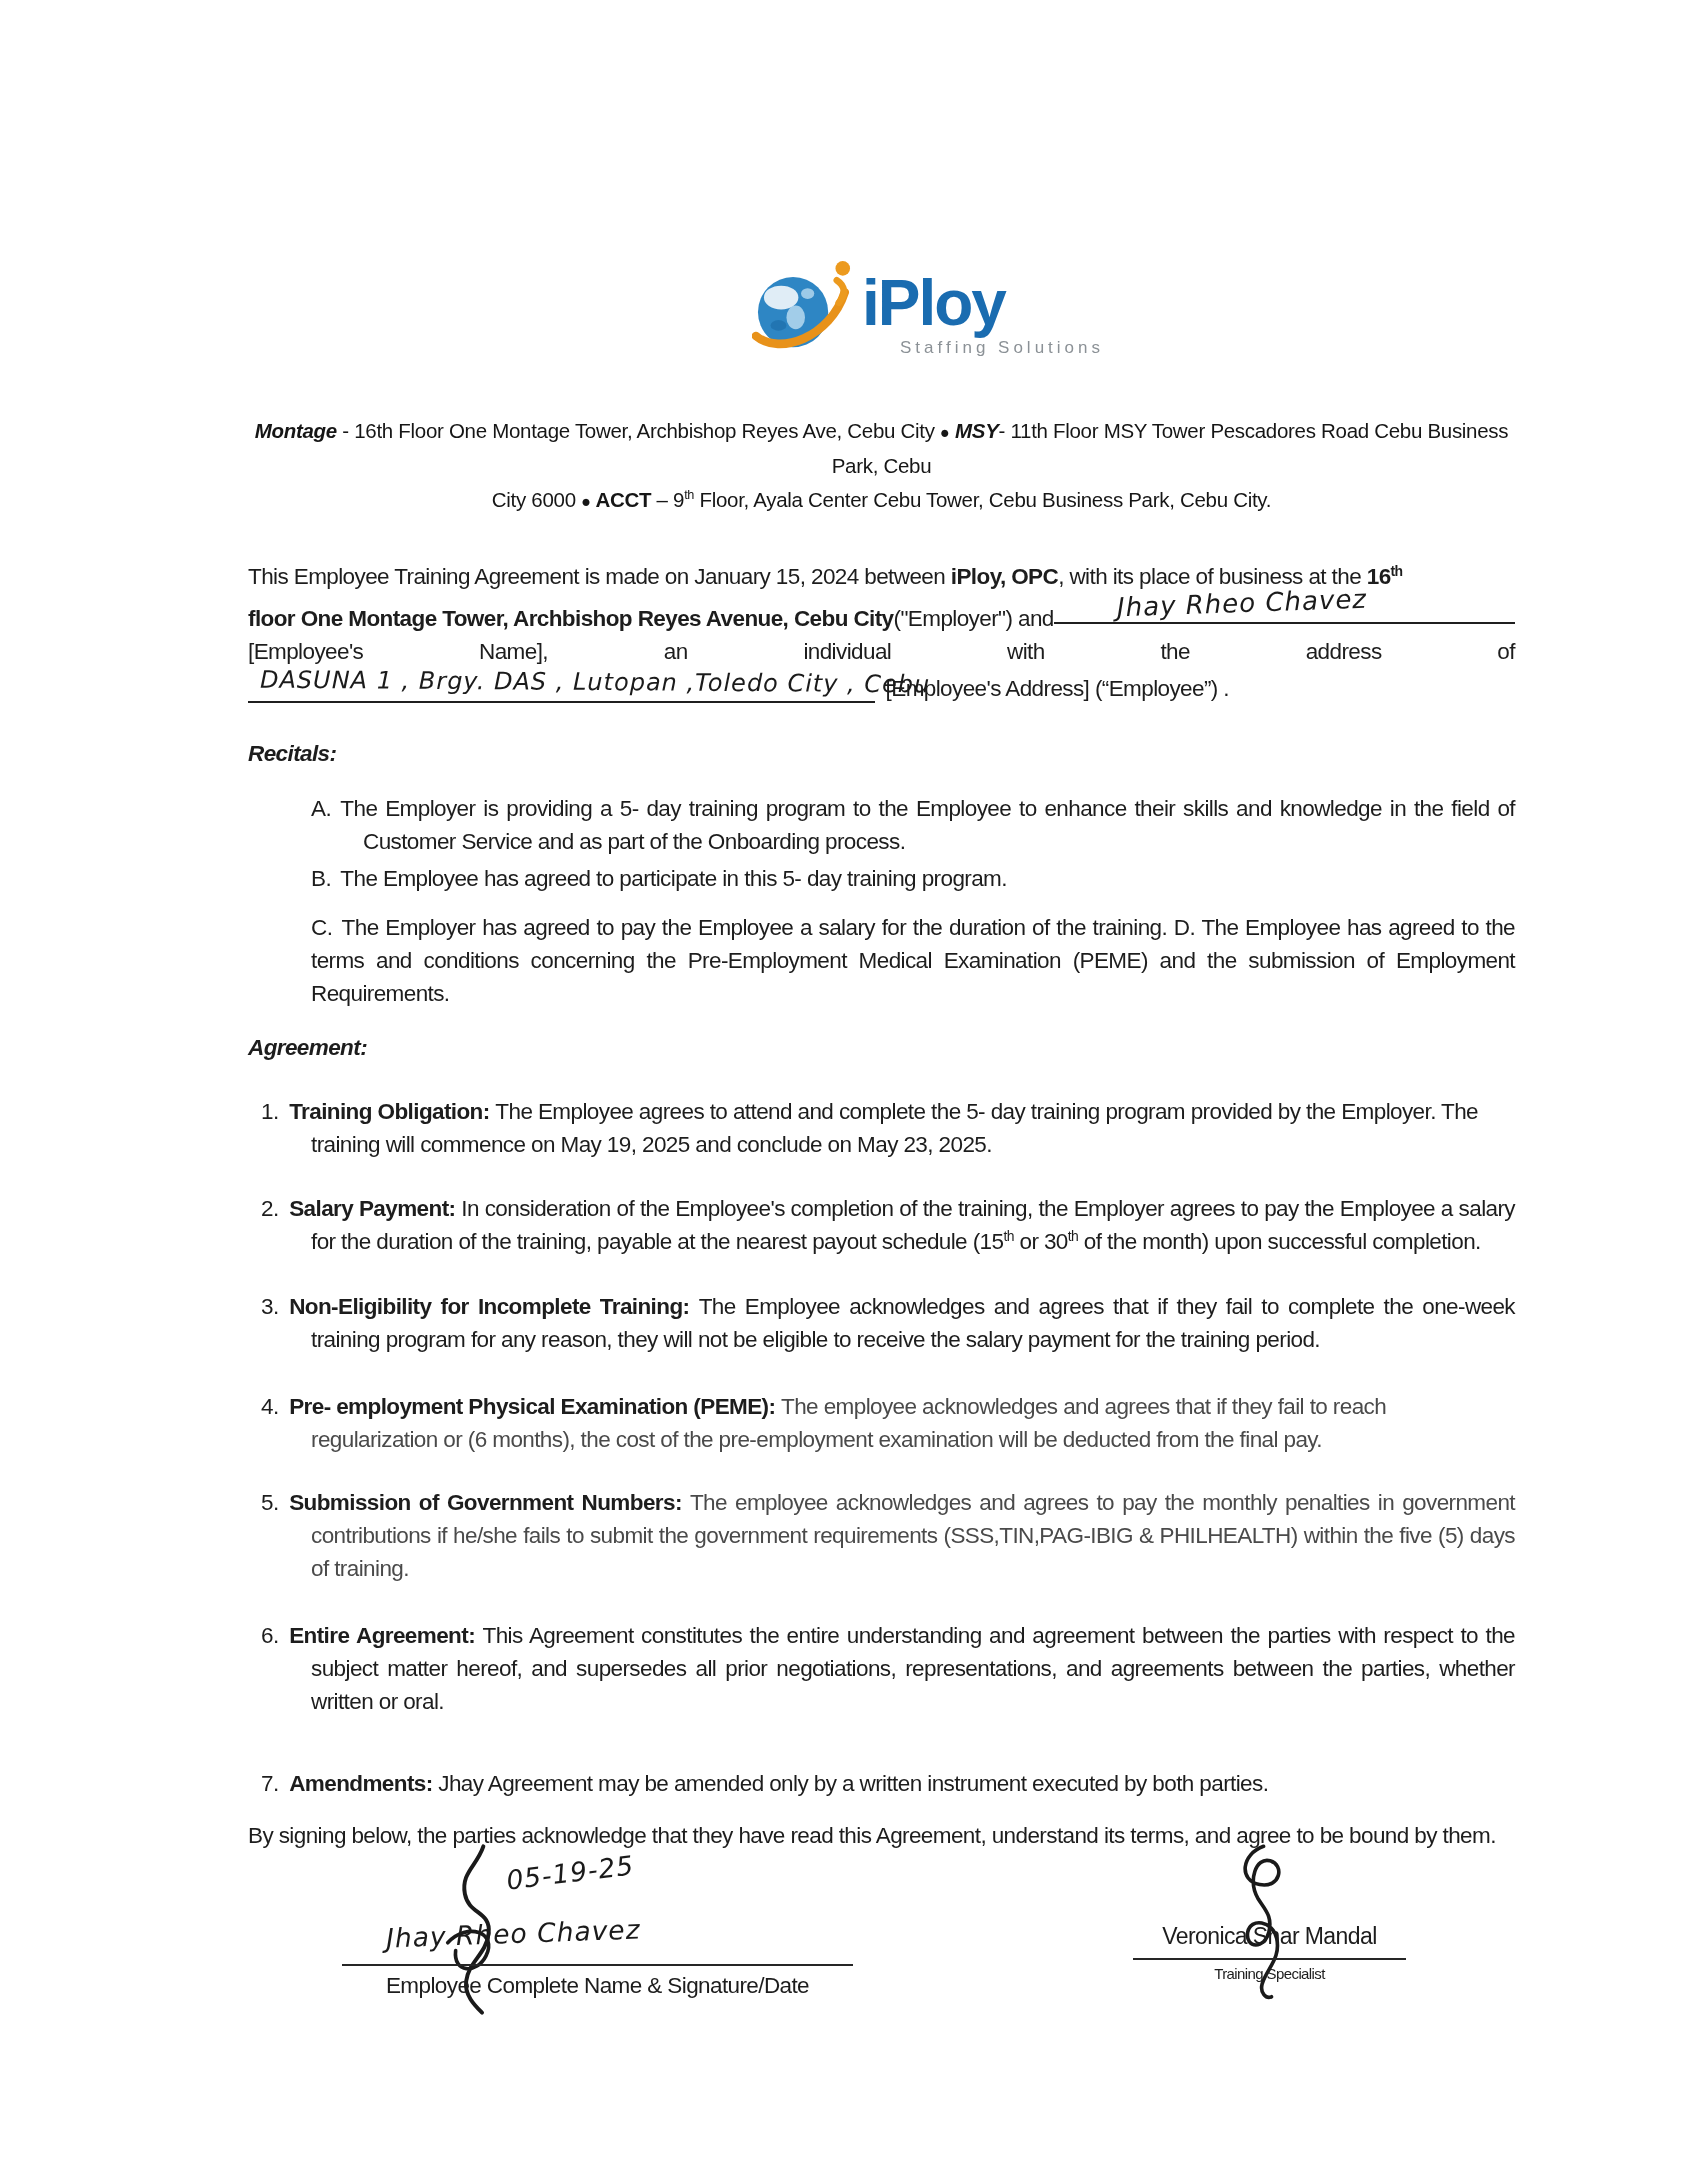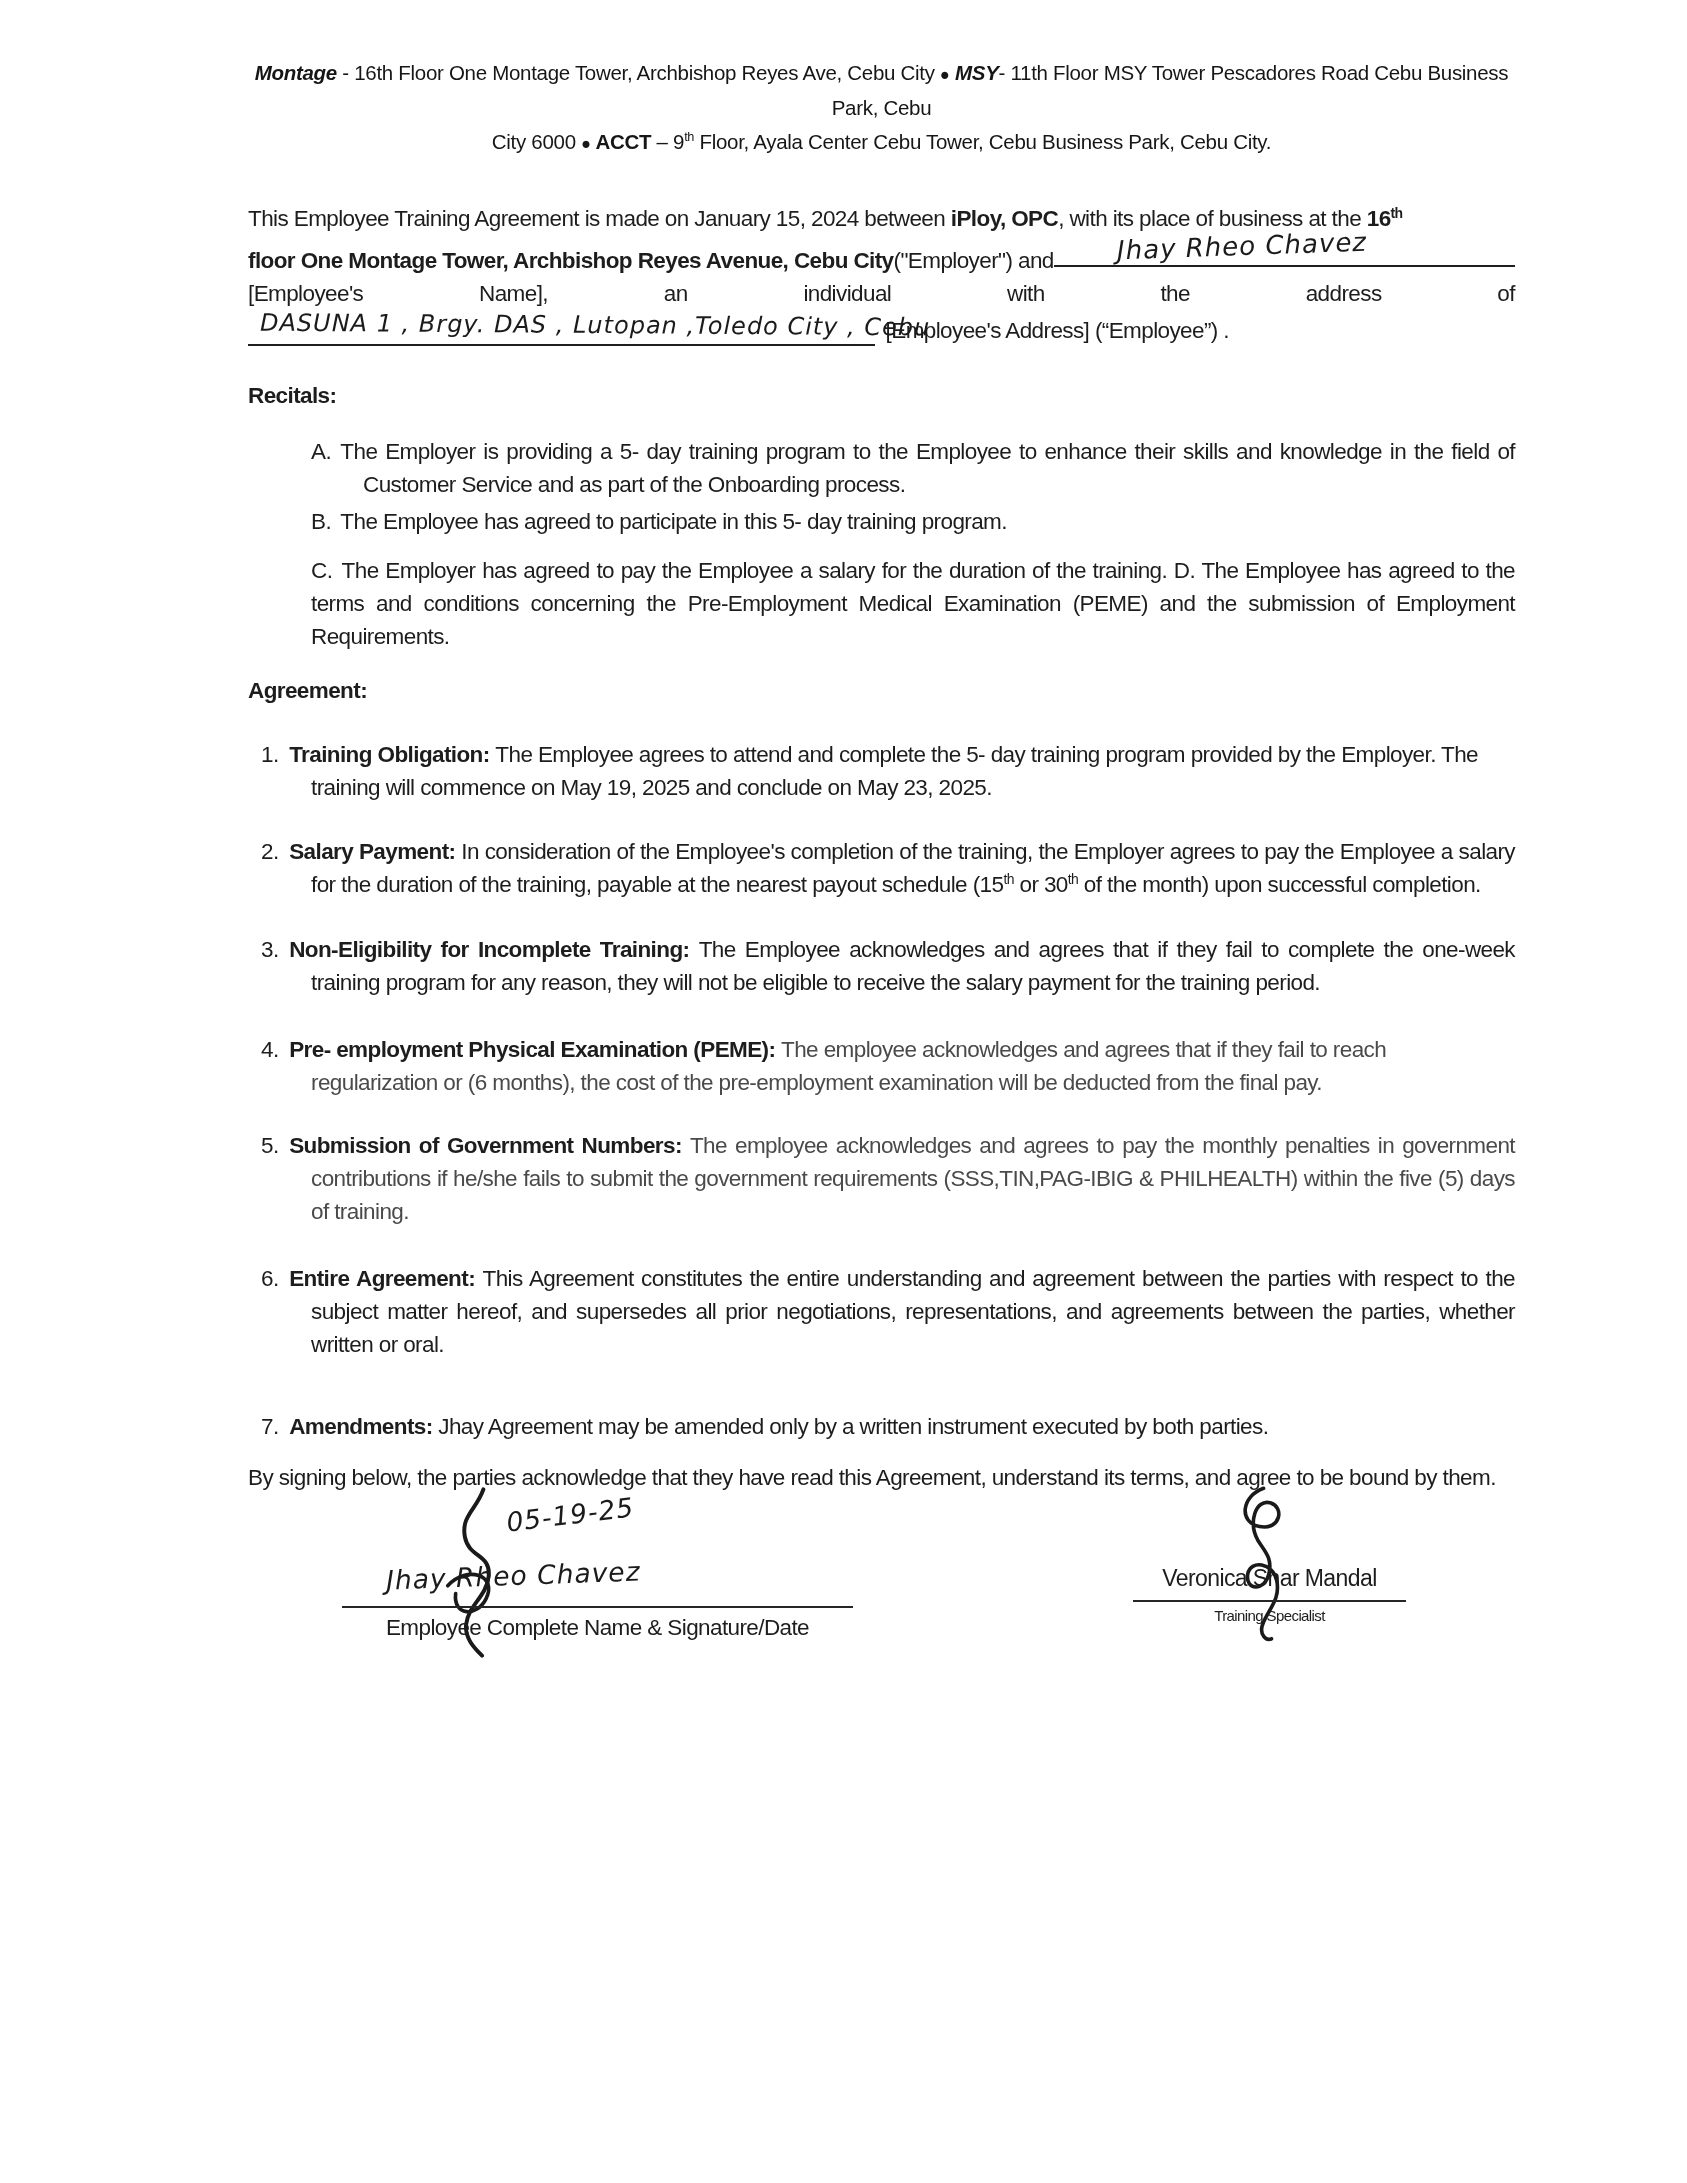--- a/index.html
+++ b/index.html
@@ -32,21 +32,21 @@
   .flexline { display:flex; align-items:baseline; }
   .fillline { position:relative; }
   .fill-grow { flex:1 1 auto; }
   .rule { position:absolute; left:0; right:0; bottom:1.3px; border-top:2.6px solid #1f1f1f; }
   .hand { font-family:"DejaVu Sans", sans-serif; font-style:italic; letter-spacing:1px; color:#1b1b1b; }
   .hand-name-inline { position:absolute; left:63px; bottom:5.3px; font-size:26px; transform:rotate(-2deg); white-space:nowrap; }
   .hand-addr-inline { position:absolute; left:12px; bottom:5.3px; font-size:24px; transform:rotate(0.4deg); white-space:nowrap; }
   .spread { display:flex; justify-content:space-between; }
   .l4-text { padding-left:10.6px; white-space:nowrap; }
 
-  .sec-heading { margin-top:32px; font-weight:bold; }
+  .sec-heading { margin-top:32px; font-weight:bold;font-style:italic; }
 
   .recitals-list { }
   .recital { margin-left:63px; text-align:justify; }
   .recital .lbl { margin-right:9.3px; }
   .recital-a { padding-left:52px; text-indent:-52px; margin-top:22.5px; }
   .recital-b { margin-top:4px; }
   .recital-c { margin-top:16px; }
 
   .agr-item { padding-left:63px; text-indent:-50px; margin-top:31px; }
   .agr-item .num { padding-right:10.6px; }
@@ -69,20 +69,38 @@
   .co-name { position:absolute; top:70px; width:100%; text-align:center; font-size:23px; letter-spacing:-0.6px; }
   .co-line { position:absolute; left:4px; right:4px; top:105px; border-top:2.6px solid #262626; }
   .co-caption { position:absolute; top:112px; width:100%; text-align:center; font-size:15px; letter-spacing:-0.6px; }
 </style>
 </head>
 <body>
 
 <div class="page">
   <div class="content">
 
+    <div class="logo-row">
+      <div class="logo">
+        <svg width="106" height="93" viewBox="0 0 160 140">
+          <circle cx="62" cy="80" r="53" fill="#2e86c4"></circle>
+          <ellipse cx="44" cy="58" rx="26" ry="18" fill="#ffffff" opacity="0.85"></ellipse>
+          <ellipse cx="66" cy="88" rx="14" ry="18" fill="#bfdff2" opacity="0.8"></ellipse>
+          <ellipse cx="84" cy="52" rx="10" ry="8" fill="#cde7f6" opacity="0.7"></ellipse>
+          <ellipse cx="40" cy="100" rx="12" ry="8" fill="#1b6aa6" opacity="0.6"></ellipse>
+          <path d="M6,116 C42,146 118,118 140,50" fill="none" stroke="#e8921a" stroke-width="13" stroke-linecap="round"></path>
+          <circle cx="137" cy="14" r="11" fill="#ec9a1e"></circle>
+          <path d="M128,32 C141,40 142,54 131,66" fill="none" stroke="#ec9a1e" stroke-width="10" stroke-linecap="round"></path>
+        </svg>
+        <div class="brand-col">
+          <div class="brand">iPloy</div>
+          <div class="tagline">Staffing Solutions</div>
+        </div>
+      </div>
+    </div>
 
     <div class="address">
       <div><span class="bi">Montage</span><span> - 16th Floor One Montage Tower, Archbishop Reyes Ave, Cebu City </span><span class="bullet">●</span><span class="bi"> MSY</span><span>- 11th Floor MSY Tower Pescadores Road Cebu Business Park, </span><span>Cebu</span></div>
       <div><span>City 6000 </span><span class="bullet">●</span><span class="b"> ACCT</span><span> – 9</span><sup class="s">th</sup><span> Floor, Ayala Center Cebu Tower, Cebu Business Park, Cebu City.</span></div>
     </div>
 
     <div class="doc intro">
       <div class="iline"><span>This Employee Training Agreement is made on January 15, 2024 between </span><span class="b">iPloy, OPC</span><span>, with its place of business at the </span><span class="b">16</span><sup class="s b">th</sup></div>
       <div class="flexline">
         <span class="b">floor One Montage Tower, Archbishop Reyes Avenue, Cebu City</span>

